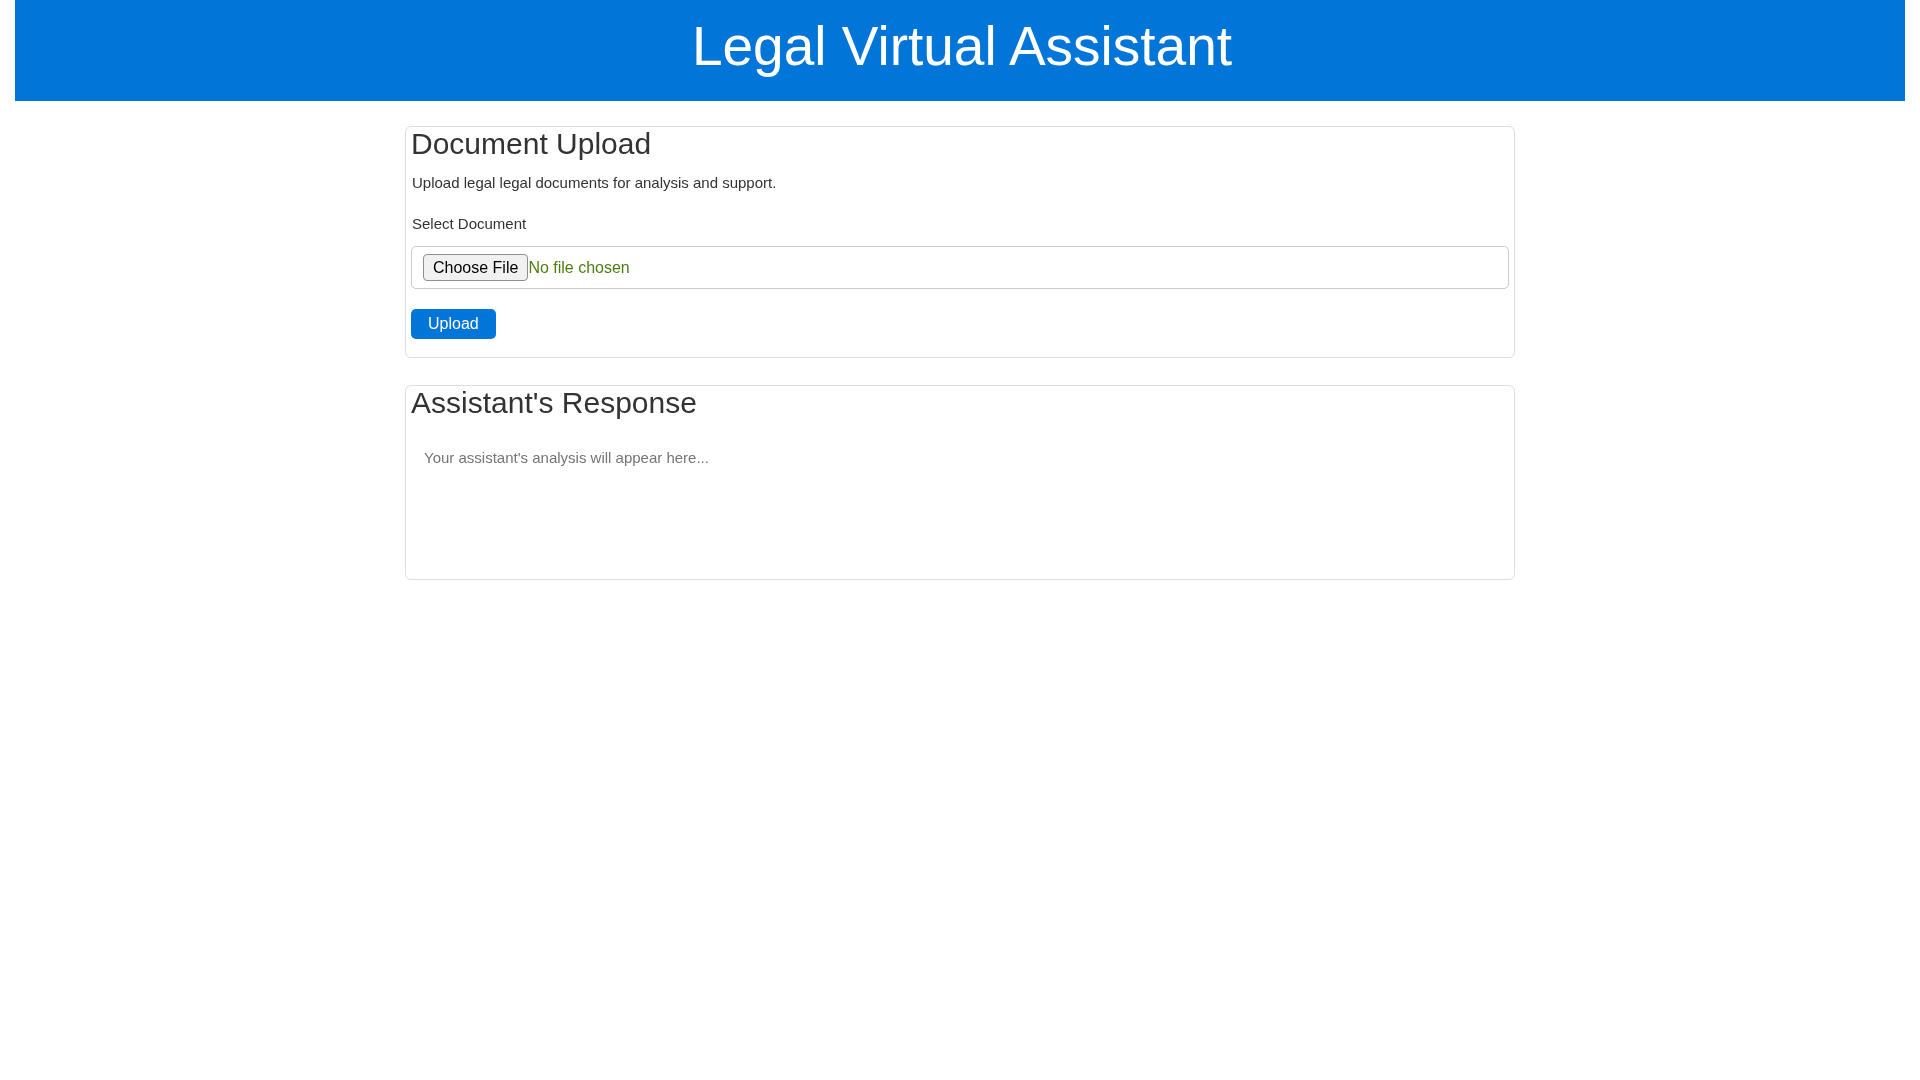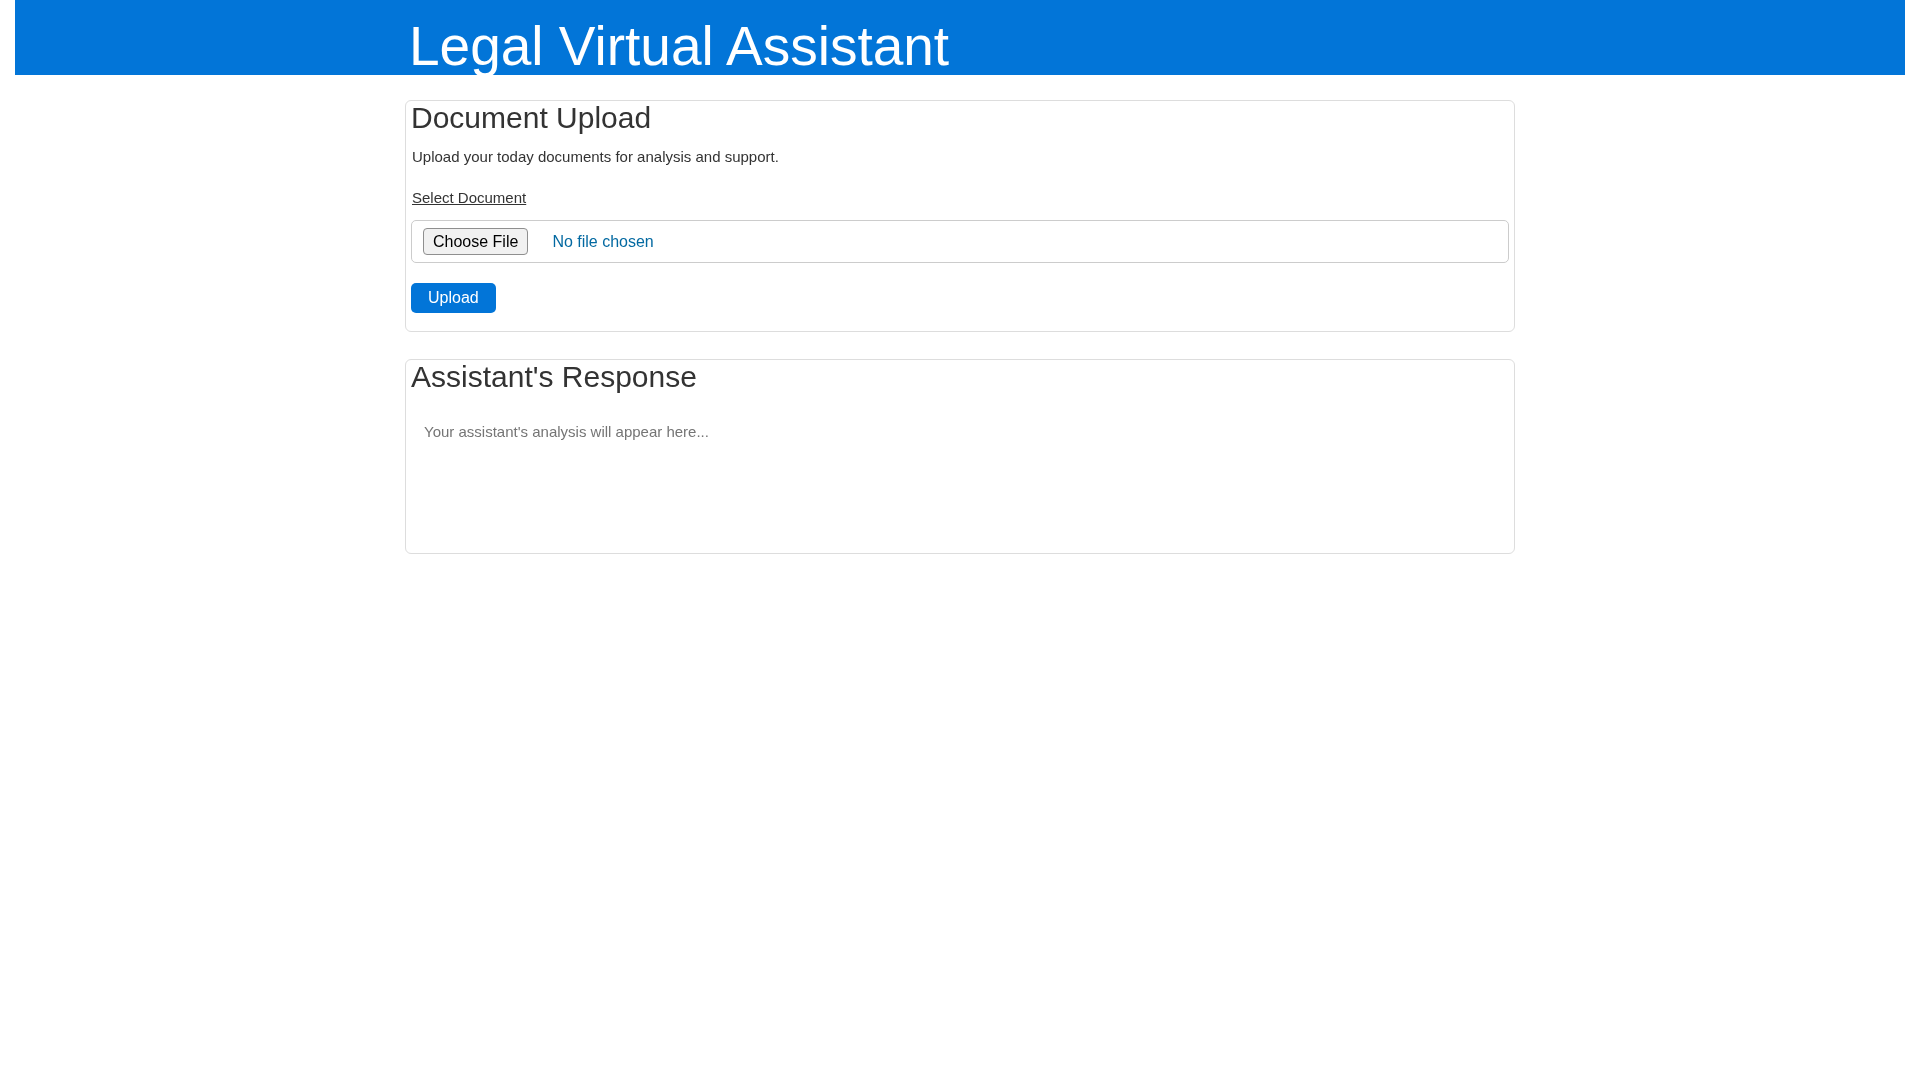--- a/index.html
+++ b/index.html
@@ -15,23 +15,24 @@
   body{
     font-family:"Liberation Sans","DejaVu Sans",sans-serif;
     color:var(--text);
     width:1920px;height:1080px;
     overflow:hidden;
     box-sizing:border-box;
   }
   
   .app-header{
     margin:0 15px;
-    height:75px;
+    height:101px;
     background:var(--primary);
     box-sizing:border-box;
+    text-align:center;
   }
   .header-inner{
     width:1110px;
     margin:0 auto;
     padding-top:15px;
   }
   h1.page-title{
     margin:0;
     padding-left:4px;
     font-size:55px;
@@ -71,21 +72,20 @@
     font-size:15px;
     line-height:1.15;
     color:var(--text);
   }
   .field-label{
     display:block;
     margin:24px 0 0 1px;
     font-size:15px;
     line-height:1.15;
     color:var(--text);
-    text-decoration:underline;
   }
   
   .file-input{
     margin-top:14px;
     height:43px;
     box-sizing:border-box;
     border:1px solid var(--input-border);
     border-radius:5px;
     background:#ffffff;
     display:flex;
@@ -100,23 +100,23 @@
     box-sizing:border-box;
     padding:12px 9px;
     font-size:16px;
     color:#000000;
     background:#f1f1f1;
     border:1px solid #8f8f8f;
     border-radius:4px;
     white-space:nowrap;
   }
   .file-status{
-    margin-left:24px;
-    font-size:16px;
-    color:#0369a1;
+    margin-left:0;
+    font-size:16px;
+    color:#4d7c0f;
     white-space:nowrap;
   }
   
   .btn{
     display:inline-flex;
     align-items:center;
     justify-content:center;
     height:28px;
     padding:15px 17px;
     border:none;
@@ -177,21 +177,21 @@
     <h1 class="page-title">Legal Virtual Assistant</h1>
   </div>
 </header>
 
 <main class="container">
 
   <div class="cards-row">
 
     <section class="card">
       <h2 class="card-title">Document Upload</h2>
-      <p class="card-text">Upload your today documents for analysis and support.</p>
+      <p class="card-text">Upload legal legal documents for analysis and support.</p>
       <label class="field-label">Select Document</label>
       <div class="file-input">
         <span class="file-btn">Choose File</span>
         <span class="file-status">No file chosen</span>
       </div>
       <button class="btn btn-primary">Upload</button>
     </section>
 
 
   </div>

